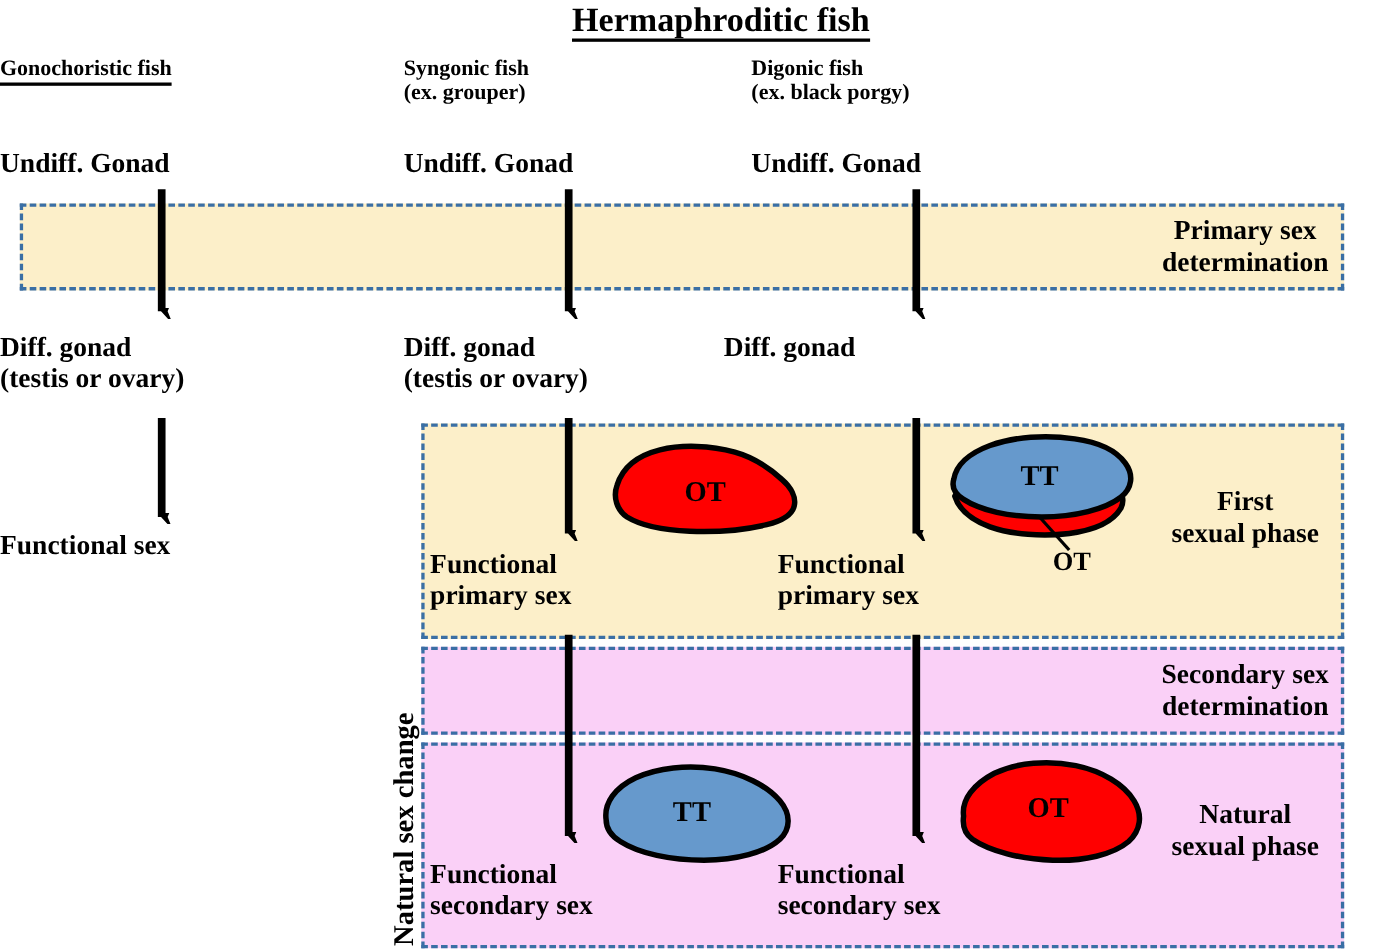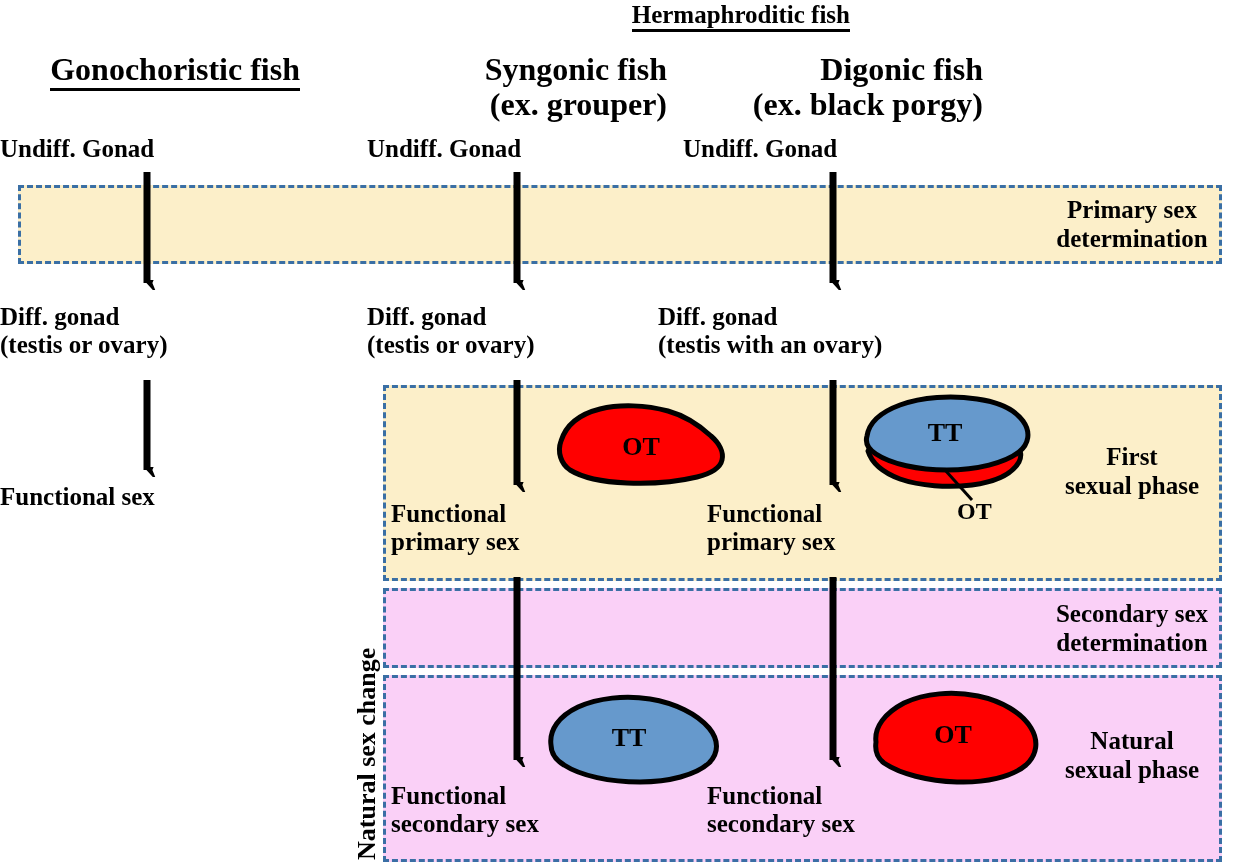--- a/index.html
+++ b/index.html
@@ -6,29 +6,29 @@
   body{
     width:1250px;height:865px;position:relative;overflow:hidden;
     font-family:"Liberation Serif","DejaVu Serif",serif;
     color:#000000;
   }
   .stage{position:absolute;left:0;top:0;width:1250px;height:865px;}
   .abs{position:absolute;}
 
   
   .hdr-main{
-    font-size:25px;font-weight:bold;line-height:1.02;
-    text-align:right;white-space:nowrap;
+    font-size:31px;font-weight:bold;line-height:1.02;
+    text-align:left;white-space:nowrap;
   }
   .hdr-main .ul{
     border-bottom:3px solid #000;padding-bottom:1px;display:inline-block;
   }
   .hdr-col{
-    font-size:32px;font-weight:bold;line-height:1.08;
-    text-align:right;white-space:nowrap;
+    font-size:20px;font-weight:bold;line-height:1.08;
+    text-align:left;white-space:nowrap;
   }
   .hdr-col .ul{border-bottom:3px solid #000;padding-bottom:1px;display:inline-block;}
 
   .node{
     font-size:25px;font-weight:bold;line-height:1.1;
     white-space:nowrap;
   }
   .band-label{
     font-size:25px;font-weight:bold;line-height:1.14;
     text-align:center;white-space:nowrap;
@@ -189,21 +189,20 @@
 
   <div class="node abs" style="left:391px;top:782px;width:252px;">
     <div>Functional</div>
     <div>secondary sex</div>
   </div>
 
   <div class="node abs" style="left:683px;top:135px;width:300px;">Undiff. Gonad</div>
 
   <div class="node abs" style="left:658px;top:303px;width:350px;">
     <div>Diff. gonad</div>
-    <div>(testis with an ovary)</div>
   </div>
 
   <div class="node abs" style="left:707px;top:500px;width:252px;">
     <div>Functional</div>
     <div>primary sex</div>
   </div>
 
   <div class="node abs" style="left:707px;top:782px;width:252px;">
     <div>Functional</div>
     <div>secondary sex</div>

